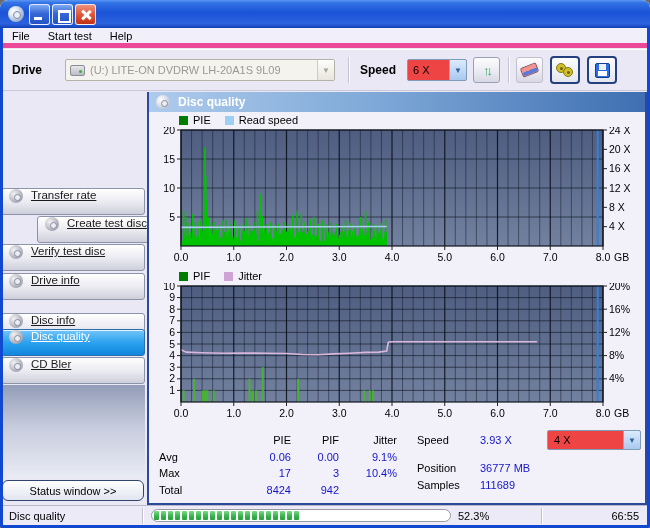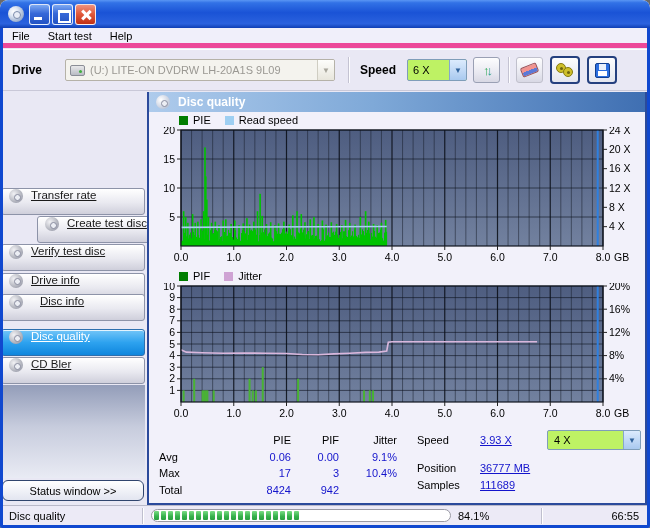--- a/index.html
+++ b/index.html
@@ -41,21 +41,21 @@
   .menu-item{padding:2px 9px;}
   
   .toolbar{position:absolute;left:3px;right:3px;top:49px;height:42px;background:#e9e8f4;
     border-bottom:1px solid #c9c8d8;box-shadow:0 1px 0 #fff inset;}
   .lbl-bold{font-weight:bold;font-size:12px;color:#000;}
   .drive-label{position:absolute;left:9px;top:14px;}
   .combo{position:absolute;height:22px;border:1px solid #b5b2a8;background:#f4f3ee;border-radius:2px;
     display:flex;align-items:center;font-size:11px;overflow:hidden;}
   .combo .arrow{margin-left:auto;width:17px;height:100%;display:flex;align-items:center;justify-content:center;
     background:linear-gradient(180deg,#fdfdfb,#e8e6dc);border-left:1px solid #cfcdc2;font-size:8px;color:#a8a69c;}
-  .combo.enabled{background:#bef264;border-color:#7f9db9;color:#000;}
+  .combo.enabled{background:#ef4444;border-color:#7f9db9;color:#000;}
   .combo.enabled .arrow{background:linear-gradient(180deg,#dcebfd,#a9c9ef);border-left:1px solid #86a7cc;color:#31639c;}
   .drive-combo{left:62px;top:10px;width:270px;color:#9a9893;}
   .drive-icon{width:15px;height:11px;margin:0 5px 0 4px;background:linear-gradient(180deg,#e8e8ea,#b9bcc4);
     border:1px solid #8a8d96;border-radius:2px;position:relative;flex:0 0 auto;}
   .drive-icon::after{content:"";position:absolute;right:2px;bottom:2px;width:3px;height:3px;border-radius:50%;background:#3fae3f;}
   .vsep{position:absolute;top:8px;width:1px;height:26px;background:#c4c3d2;box-shadow:1px 0 0 #fdfdff;}
   .speed-label{position:absolute;left:357px;top:14px;}
   .speed-combo{left:404px;top:10px;width:60px;}
   .toolbtn{position:absolute;top:8px;width:27px;height:26px;border:1px solid #9aa0b4;border-radius:3px;
     background:linear-gradient(180deg,#fdfdfe,#e9e9f1 60%,#d8d8e4);display:flex;align-items:center;justify-content:center;}
@@ -104,21 +104,21 @@
   svg.chart{position:absolute;left:2px;width:494px;height:138px;}
   #legend1{top:22px;} #svg1{top:35px;}
   #legend2{top:178px;} #svg2{top:191px;}
   
   .stats-table{position:absolute;left:10px;top:340px;display:grid;
     grid-template-columns:80px 52px 48px 58px;grid-auto-rows:16.5px;font-size:11px;align-items:center;}
   .stats-table .num{text-align:right;color:#1414cc;}
   .stats-table .head{text-align:right;color:#000;}
   .kv{position:absolute;font-size:11px;}
   .kv .k{position:absolute;left:0;color:#000;}
-  .kv .v{position:absolute;left:63px;color:#1414cc;white-space:nowrap;text-decoration:underline;}
+  .kv .v{position:absolute;left:63px;color:#1414cc;white-space:nowrap;}
   .combo4x{left:398px;top:338px;width:94px;height:20px;}
   .stop-btn{position:absolute;left:416px;top:372px;width:78px;height:23px;border:1px solid #17317d;border-radius:3px;
     background:linear-gradient(180deg,#fdfdfa,#f0f0ea 60%,#dddcd2);font-size:11px;
     display:flex;align-items:center;justify-content:center;box-shadow:0 0 0 1px #aec4e5 inset;}
   
   .statusbar{position:absolute;left:3px;right:3px;bottom:3px;height:20px;background:#eceaf6;
     border-top:1px solid #b9b9c9;font-size:11px;}
   .statusbar .task{position:absolute;left:6px;top:4px;}
   .statusbar .sep{position:absolute;top:2px;width:1px;height:16px;background:#bfbfce;box-shadow:1px 0 0 #fff;}
   .progress{position:absolute;left:148px;top:3px;width:300px;height:13px;border:1px solid #9a9aa4;border-radius:7px;
@@ -189,21 +189,21 @@
         <span>Create test disc</span>
       </div>
       <div class="side-btn" style="top: 244.4px;">
         <span class="disc-glyph"></span>
         <span>Verify test disc</span>
       </div>
       <div class="side-btn" style="top: 272.6px;">
         <span class="disc-glyph"></span>
         <span>Drive info</span>
       </div>
-      <div class="side-btn" style="top: 294px; gap: 9px;">
+      <div class="side-btn" style="top: 313px;">
         <span class="disc-glyph"></span>
         <span>Disc info</span>
       </div>
       <div class="side-btn sel" style="top: 329px;">
         <span class="disc-glyph"></span>
         <span>Disc quality</span>
       </div>
       <div class="side-btn" style="top: 357.2px;">
         <span class="disc-glyph"></span>
         <span>CD Bler</span>
@@ -782,21 +782,21 @@
         <div class="seg"></div>
         <div class="seg"></div>
         <div class="seg"></div>
         <div class="seg"></div>
         <div class="seg"></div>
         <div class="seg"></div>
         <div class="seg"></div>
         <div class="seg"></div>
         <div class="seg"></div>
       </div>
-    <span class="pct">84.1%</span>
+    <span class="pct">52.3%</span>
     <div class="sep" style="left:538px"></div>
     <span class="time">66:55</span>
   </div>
 
   <div class="frame l"></div>
   <div class="frame r"></div>
   <div class="frame b"></div>
 </div>
 
 </body></html>

